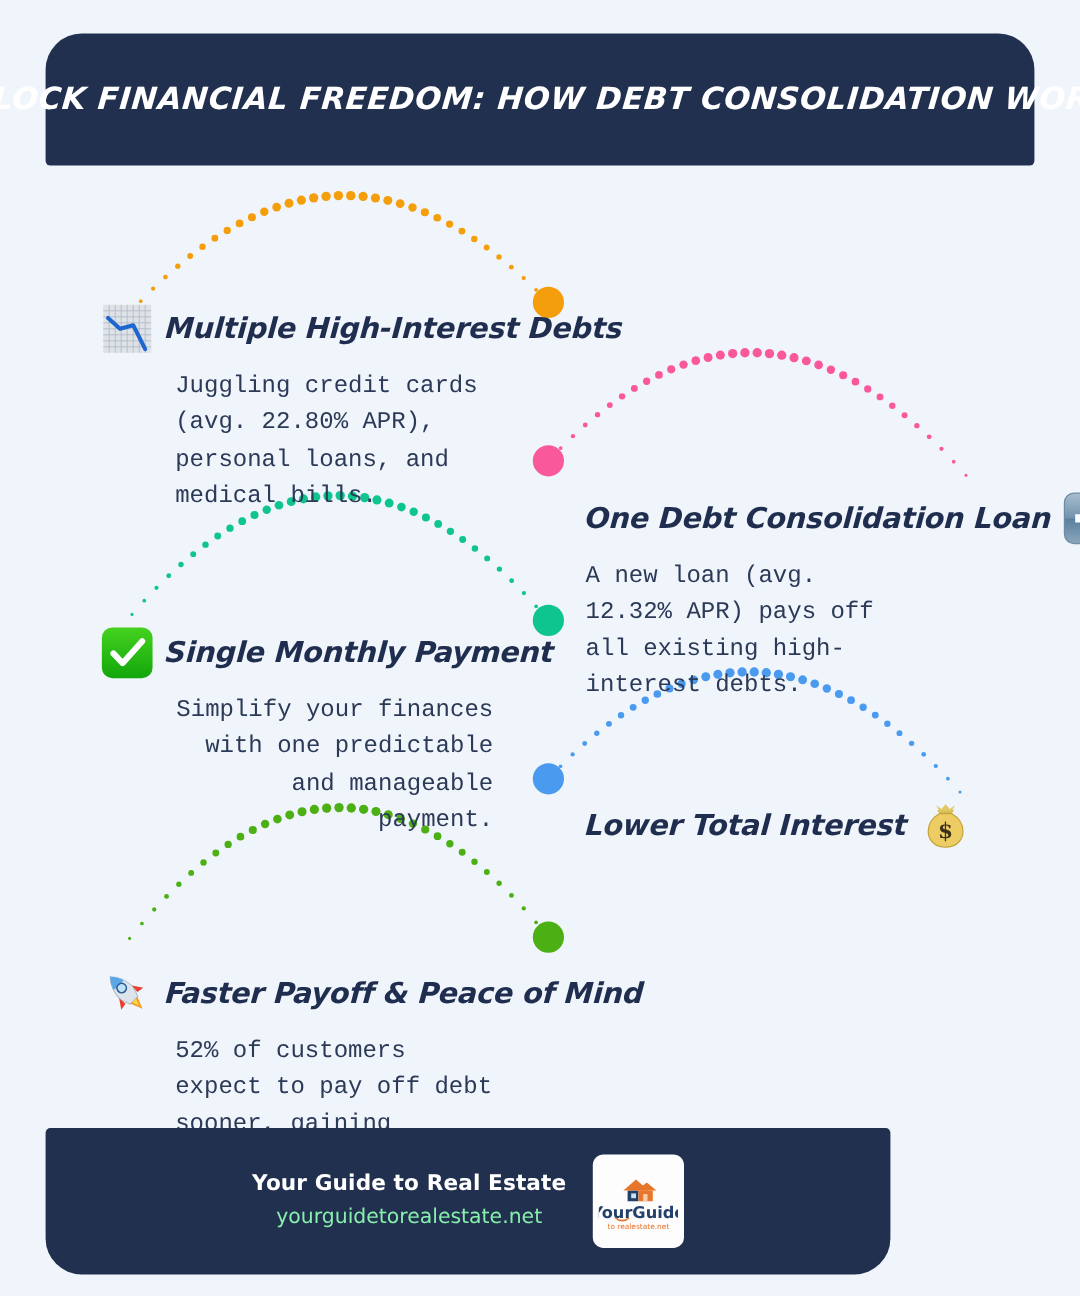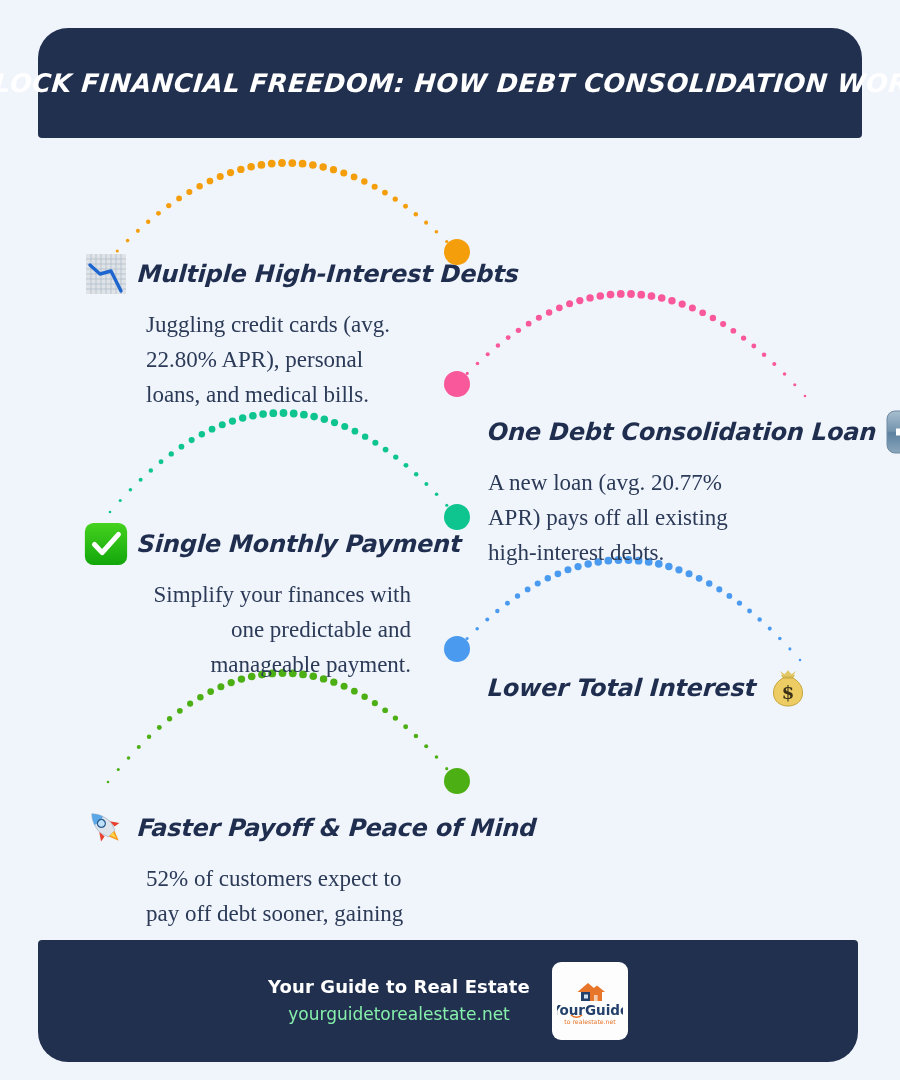--- a/index.html
+++ b/index.html
@@ -84,22 +84,22 @@
     font-family: "DejaVu Sans", sans-serif;
     font-size: 24px;
     font-weight: 700;
     font-style: italic;
     letter-spacing: -0.2px;
     white-space: nowrap;
     transform: skewX(-4deg);
   }
   .step-body {
     color: #2b3a57;
-    font-family: Liberation Serif, serif;
-    font-size: 23px;
+    font-family: Liberation Mono, monospace;
+    font-size: 20px;
     line-height: 1.52;
     margin-top: 8px;
     max-width: 265px;
   }
 
   
   #step-1 { left: 82px; top: 248px; }
   #step-1 .step-body { margin-left: 64px; }
 
   #step-2 { left: 488px; top: 406px; }
@@ -116,21 +116,21 @@
   #step-5 .step-body { margin-left: 64px; }
 
   
   .ico-svg { display:block; }
 
   
   .footer-bar {
     position: absolute;
     left: 38px;
     top: 940px;
-    width: 820px;
+    width: 704px;
     height: 122px;
     background: #22304f;
     border-radius: 4px 4px 30px 30px;
     display: flex;
     align-items: center;
     justify-content: center;
     gap: 22px;
   }
   .footer-text {
     text-align: center;
@@ -390,21 +390,21 @@
               <stop offset="48%" stop-color="#7394ad"></stop>
               <stop offset="52%" stop-color="#5d81a0"></stop>
               <stop offset="100%" stop-color="#8aa6bc"></stop>
             </linearGradient>
           </defs>
           <rect x="3" y="3" width="42" height="42" rx="8" fill="url(#arrGrad)" stroke="#6f8ba3" stroke-width="1"></rect>
           <path d="M12 20.5h14.5V14L37 24l-10.5 10v-6.5H12z" fill="#ffffff"></path>
         </svg>
       </div>
     </div>
-    <div class="step-body">A new loan (avg. 20.77% APR) pays off all existing high-interest debts.</div>
+    <div class="step-body">A new loan (avg. 12.32% APR) pays off all existing high-interest debts.</div>
   </div>
 
   <div class="step left" id="step-3">
     <div class="step-head">
       <div class="step-icon">
         <svg class="ico-svg" width="50" height="50" viewBox="0 0 50 50">
           <defs>
             <linearGradient id="okGrad" x1="0" y1="0" x2="0" y2="1">
               <stop offset="0%" stop-color="#45d21f"></stop>
               <stop offset="100%" stop-color="#12a60a"></stop>

